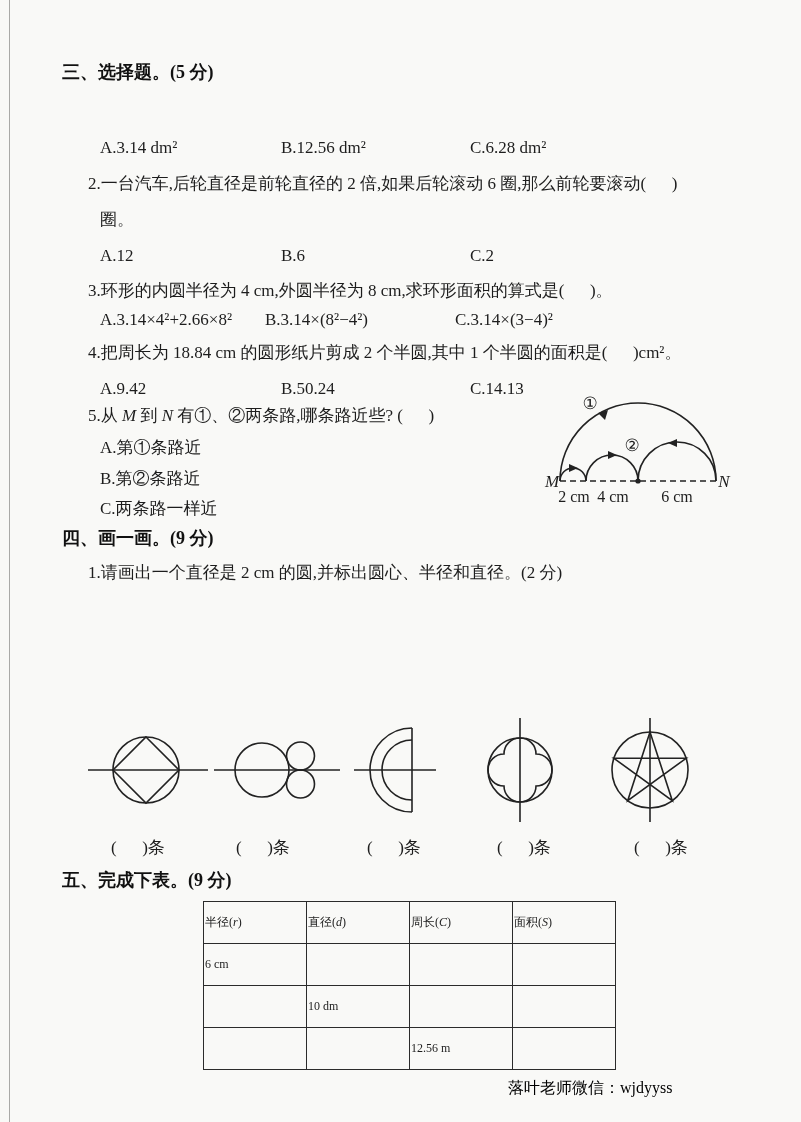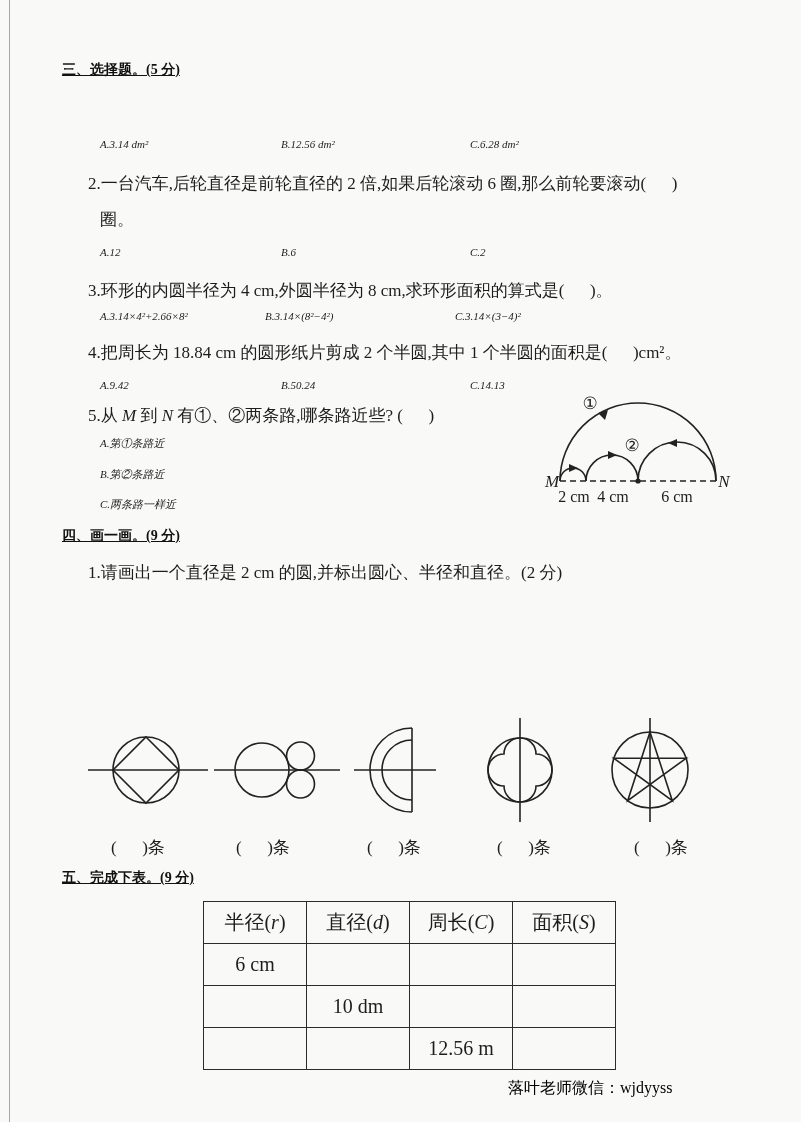--- a/index.html
+++ b/index.html
@@ -4,32 +4,32 @@
 <style>
   html,body{margin:0;padding:0;background:#e8e8e6;}
   .page{
     position:relative;width:801px;height:1122px;margin:0 auto;
     background:#f9f9f7;
     font-family:"Liberation Serif","DejaVu Serif",serif;
     color:#1d1d1d;overflow:hidden;
   }
   .left-rule{position:absolute;left:9px;top:0;width:1px;height:1122px;background:#a9a9a7;}
   .t{position:absolute;white-space:pre;font-size:17px;line-height:1.2;}
-  .title{font-weight:700;font-size:14px;color:#111;text-decoration:underline;}
-  .opt{position:absolute;white-space:pre;font-size:11px;font-style:italic;}
+  .title{font-weight:700;font-size:18px;color:#111;}
+  .opt{position:absolute;white-space:pre;font-size:17px;}
   .var{font-style:italic;}
   .caption{position:absolute;white-space:pre;font-size:17px;}
   svg{position:absolute;overflow:visible;}
   svg text{font-family:"Liberation Serif","DejaVu Serif",serif;fill:#1d1d1d;}
   .fig path,.fig circle,.fig line,.fig polygon{stroke:#222;fill:none;stroke-width:1.6;}
   .fig .fill{fill:#222;stroke:none;}
   table.grid{position:absolute;left:203px;top:901px;border-collapse:collapse;}
   .grid td{
     width:100px;height:39px;border:1.6px solid #2b2b2b;
-    text-align:center;vertical-align:middle;font-size:20px;white-space:pre;
+    text-align:left;vertical-align:middle;font-size:12px;white-space:pre;
   }
   .footer{position:absolute;font-size:16px;color:#000000;}
 </style>
 </head>
 <body>
 
 <div class="page">
   <div class="left-rule"></div>
 
   <div class="t title" style="top:62px;left:62px">三、选择题。(5 分)</div>

